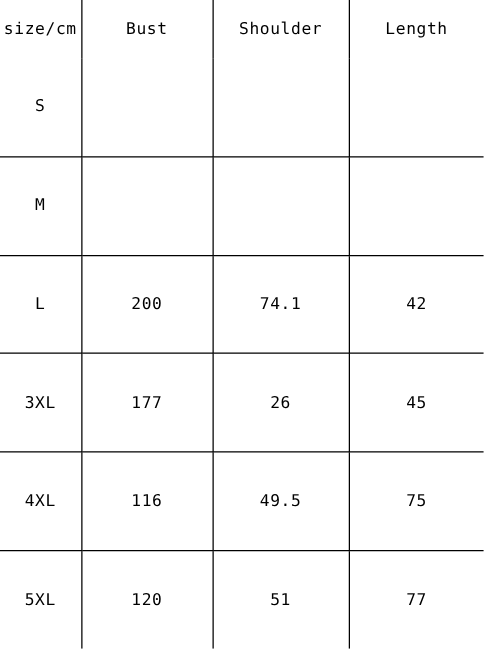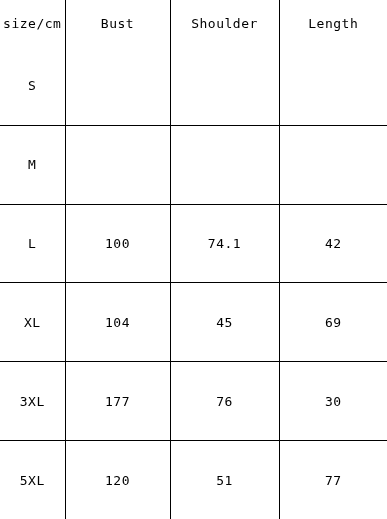--- a/index.html
+++ b/index.html
@@ -97,35 +97,35 @@
       <td class="empty-cell"></td>
     </tr>
     <tr class="data-row">
       <td class="size-cell">M</td>
       <td class="empty-cell"></td>
       <td class="empty-cell"></td>
       <td class="empty-cell"></td>
     </tr>
     <tr class="data-row">
       <td class="size-cell">L</td>
-      <td>100</td>
+      <td>200</td>
       <td>74.1</td>
       <td>42</td>
     </tr>
     <tr class="data-row">
-      <td class="size-cell">XL</td>
-      <td>104</td>
+      <td class="size-cell">3XL</td>
+      <td>177</td>
+      <td>26</td>
       <td>45</td>
-      <td>69</td>
     </tr>
     <tr class="data-row">
-      <td class="size-cell">3XL</td>
-      <td>177</td>
-      <td>76</td>
-      <td>30</td>
+      <td class="size-cell">4XL</td>
+      <td>116</td>
+      <td>49.5</td>
+      <td>75</td>
     </tr>
     <tr class="data-row">
       <td class="size-cell">5XL</td>
       <td>120</td>
       <td>51</td>
       <td>77</td>
     </tr>
   </tbody>
 </table>
 

